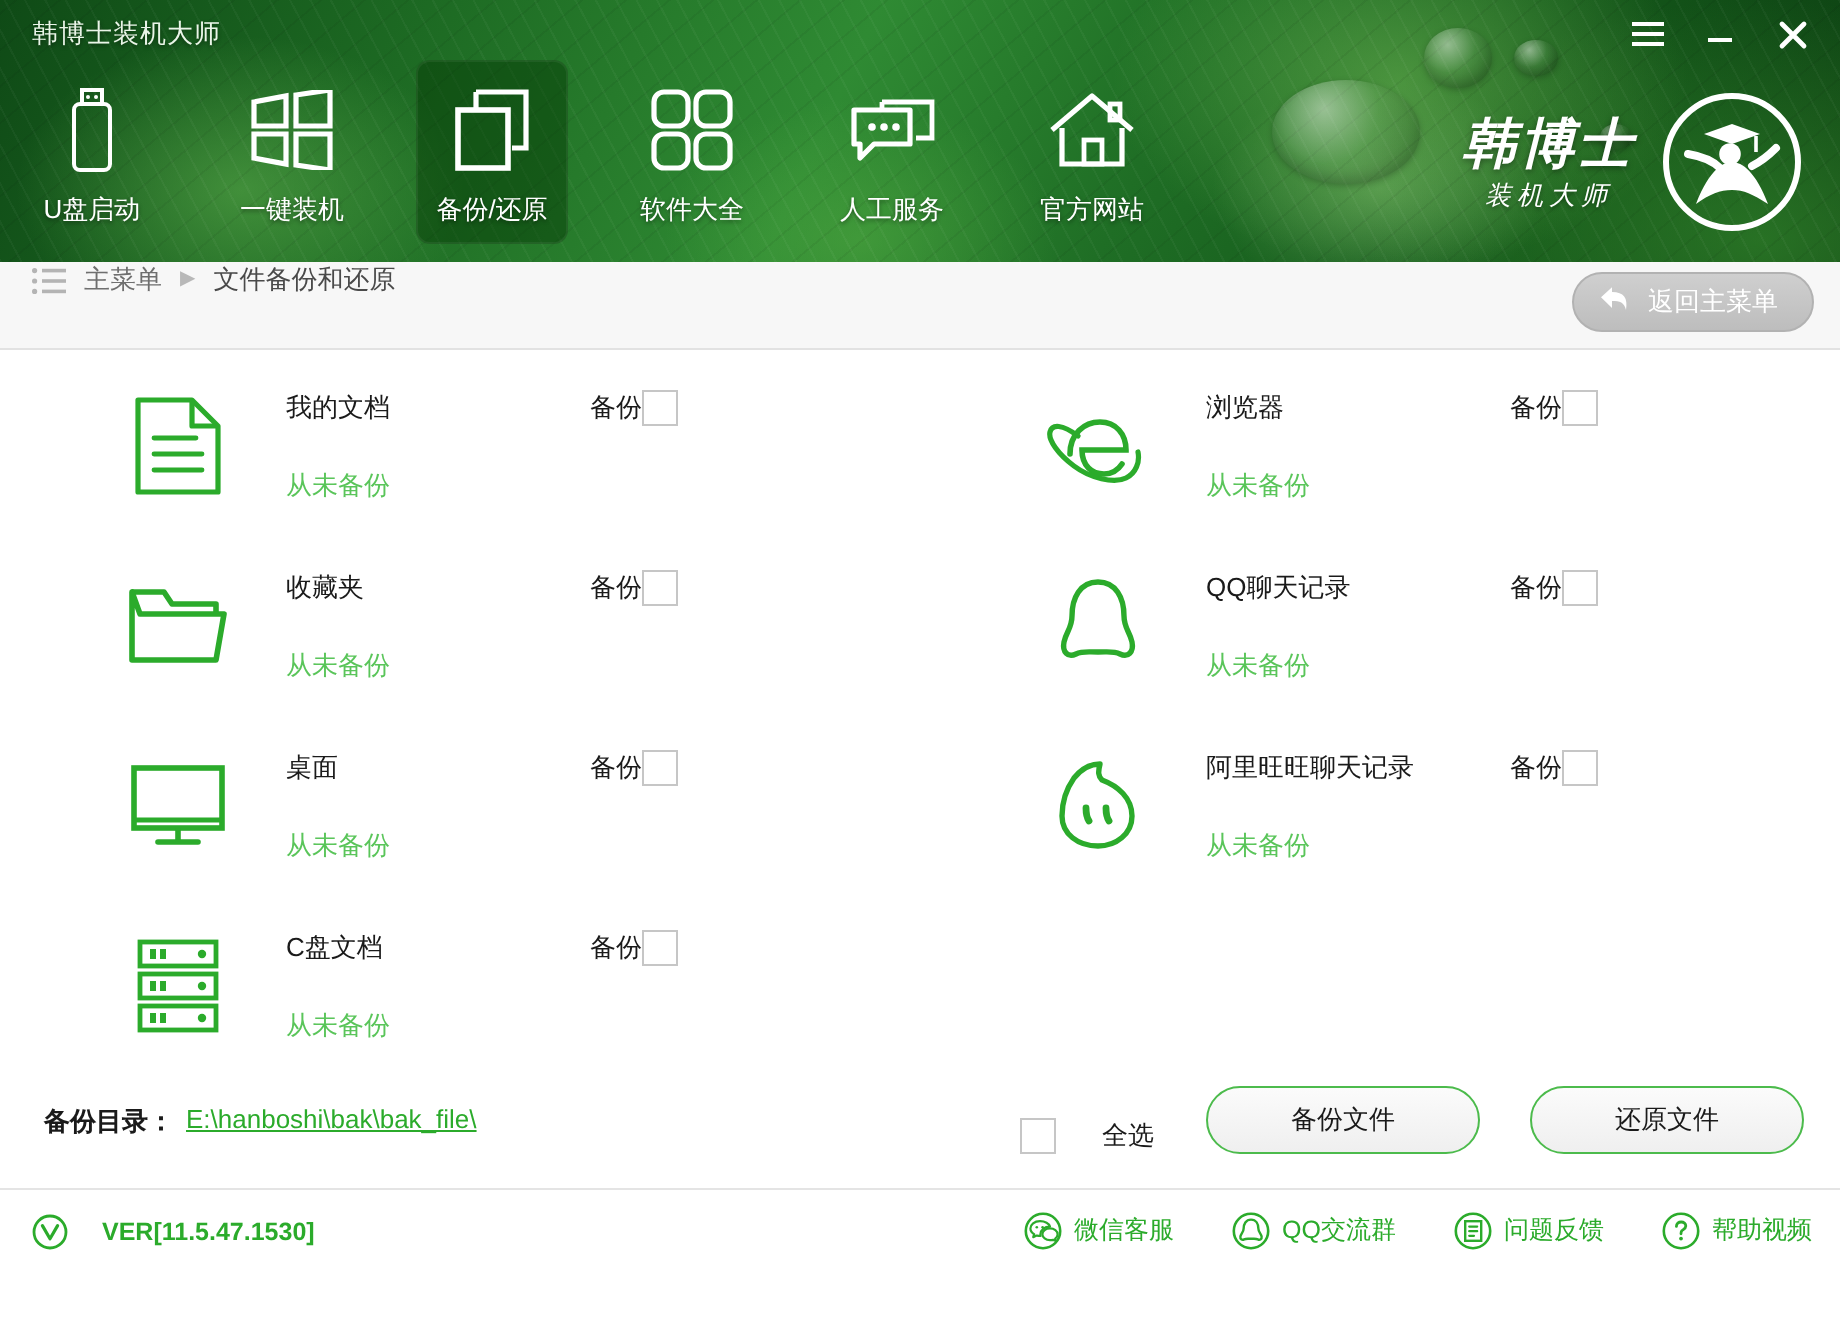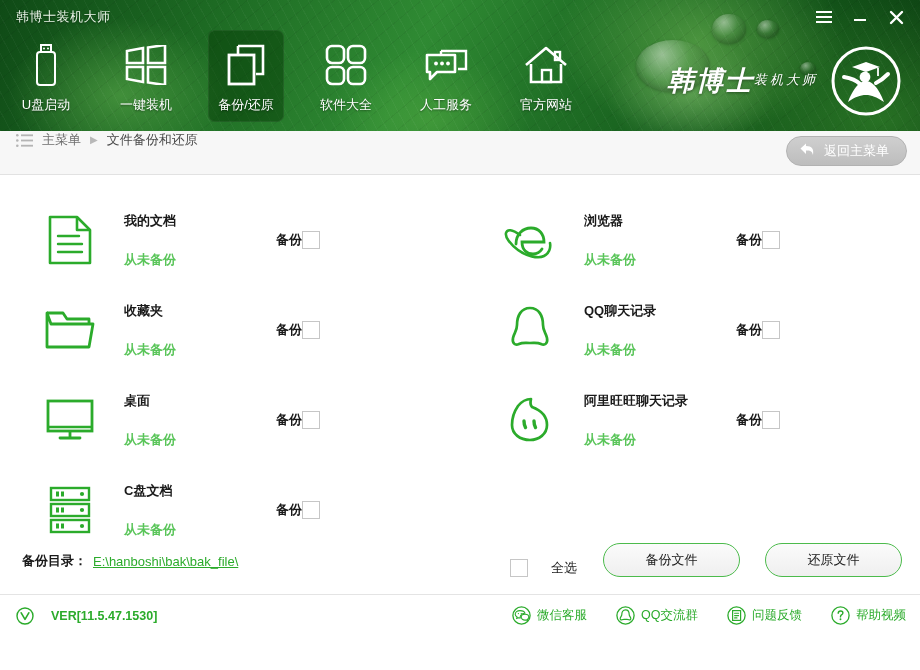--- a/index.html
+++ b/index.html
@@ -94,22 +94,22 @@
   .logo {
     position: absolute;
     right: 12px;
     top: 44px;
     display: flex;
     align-items: center;
     gap: 6px;
   }
   .logo-text {
     display: flex;
-    flex-direction: row;
-    align-items: flex-start;
+    flex-direction: column;
+    align-items: center;
     line-height: 1;
   }
   .logo-main {
     font-size: 27px;
     font-weight: bold;
     color: #fff;
     letter-spacing: 2px;
     font-style: italic;
     text-shadow: 0 1px 3px rgba(0,0,0,0.4);
   }
@@ -214,24 +214,23 @@
     top: 20px;
     width: 920px;
   }
   .row {
     display: flex;
     height: 90px;
   }
   .cell {
     width: 460px;
     display: flex;
-    align-items: center;
-    box-sizing: border-box;
-    padding-left: 39px;
-    font-weight: bold;
+    align-items: flex-start;
+    box-sizing: border-box;
+    padding-left: 58px;
   }
   .cell-ico {
     width: 62px;
     flex: 0 0 62px;
     height: 56px;
     display: flex;
     align-items: center;
     justify-content: center;
   }
   .cell-text {
@@ -279,21 +278,21 @@
     cursor: pointer;
   }
   .selectall-label { font-size: 13px; color: #1a1a1a; }
 
   
   .bakdir {
     position: absolute;
     left: 22px;
     top: 377px;
     display: flex;
-    align-items: center;
+    align-items: flex-start;
     gap: 6px;
   }
   .bakdir-label { font-size: 13px; color: #1a1a1a; font-weight: bold; }
   .bakdir-path {
     font-size: 13px;
     color: #2bab2b;
     text-decoration: underline;
     cursor: pointer;
   }
   .action-btns {

